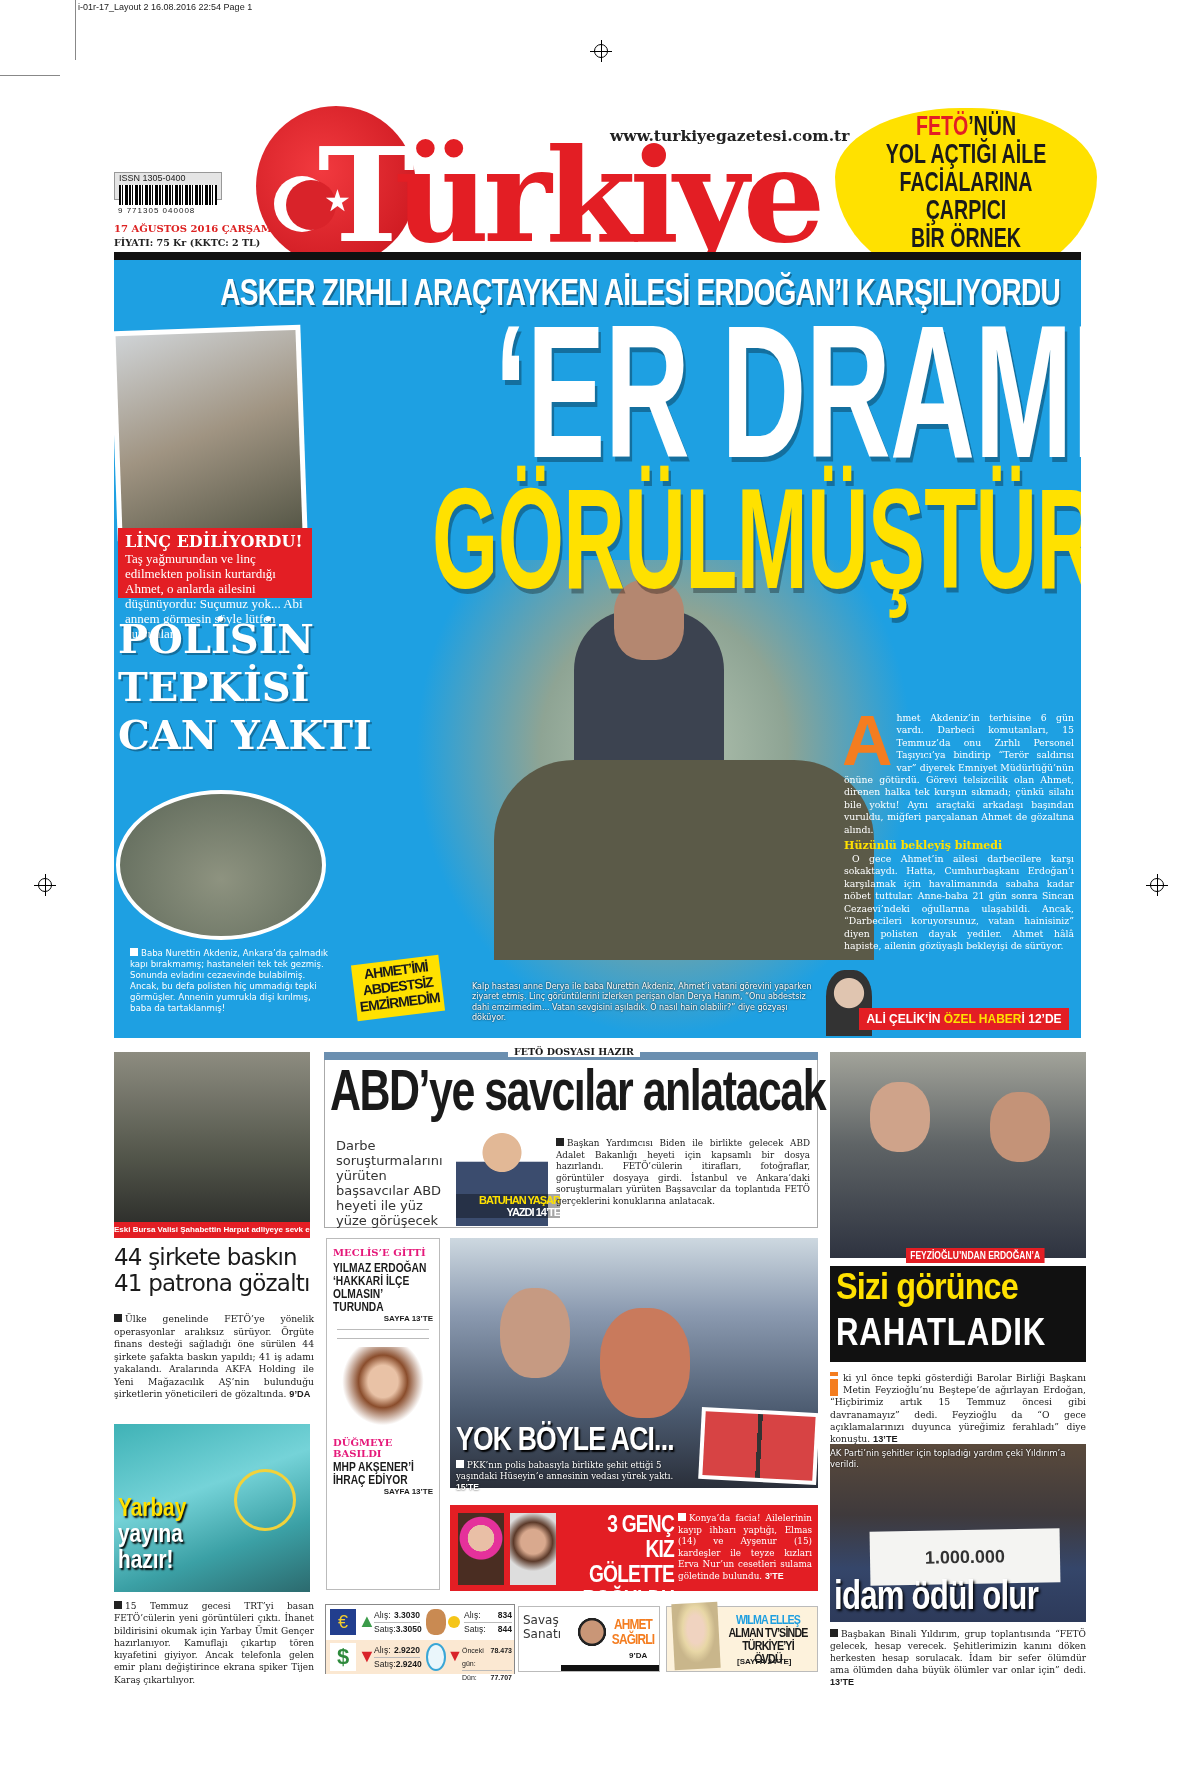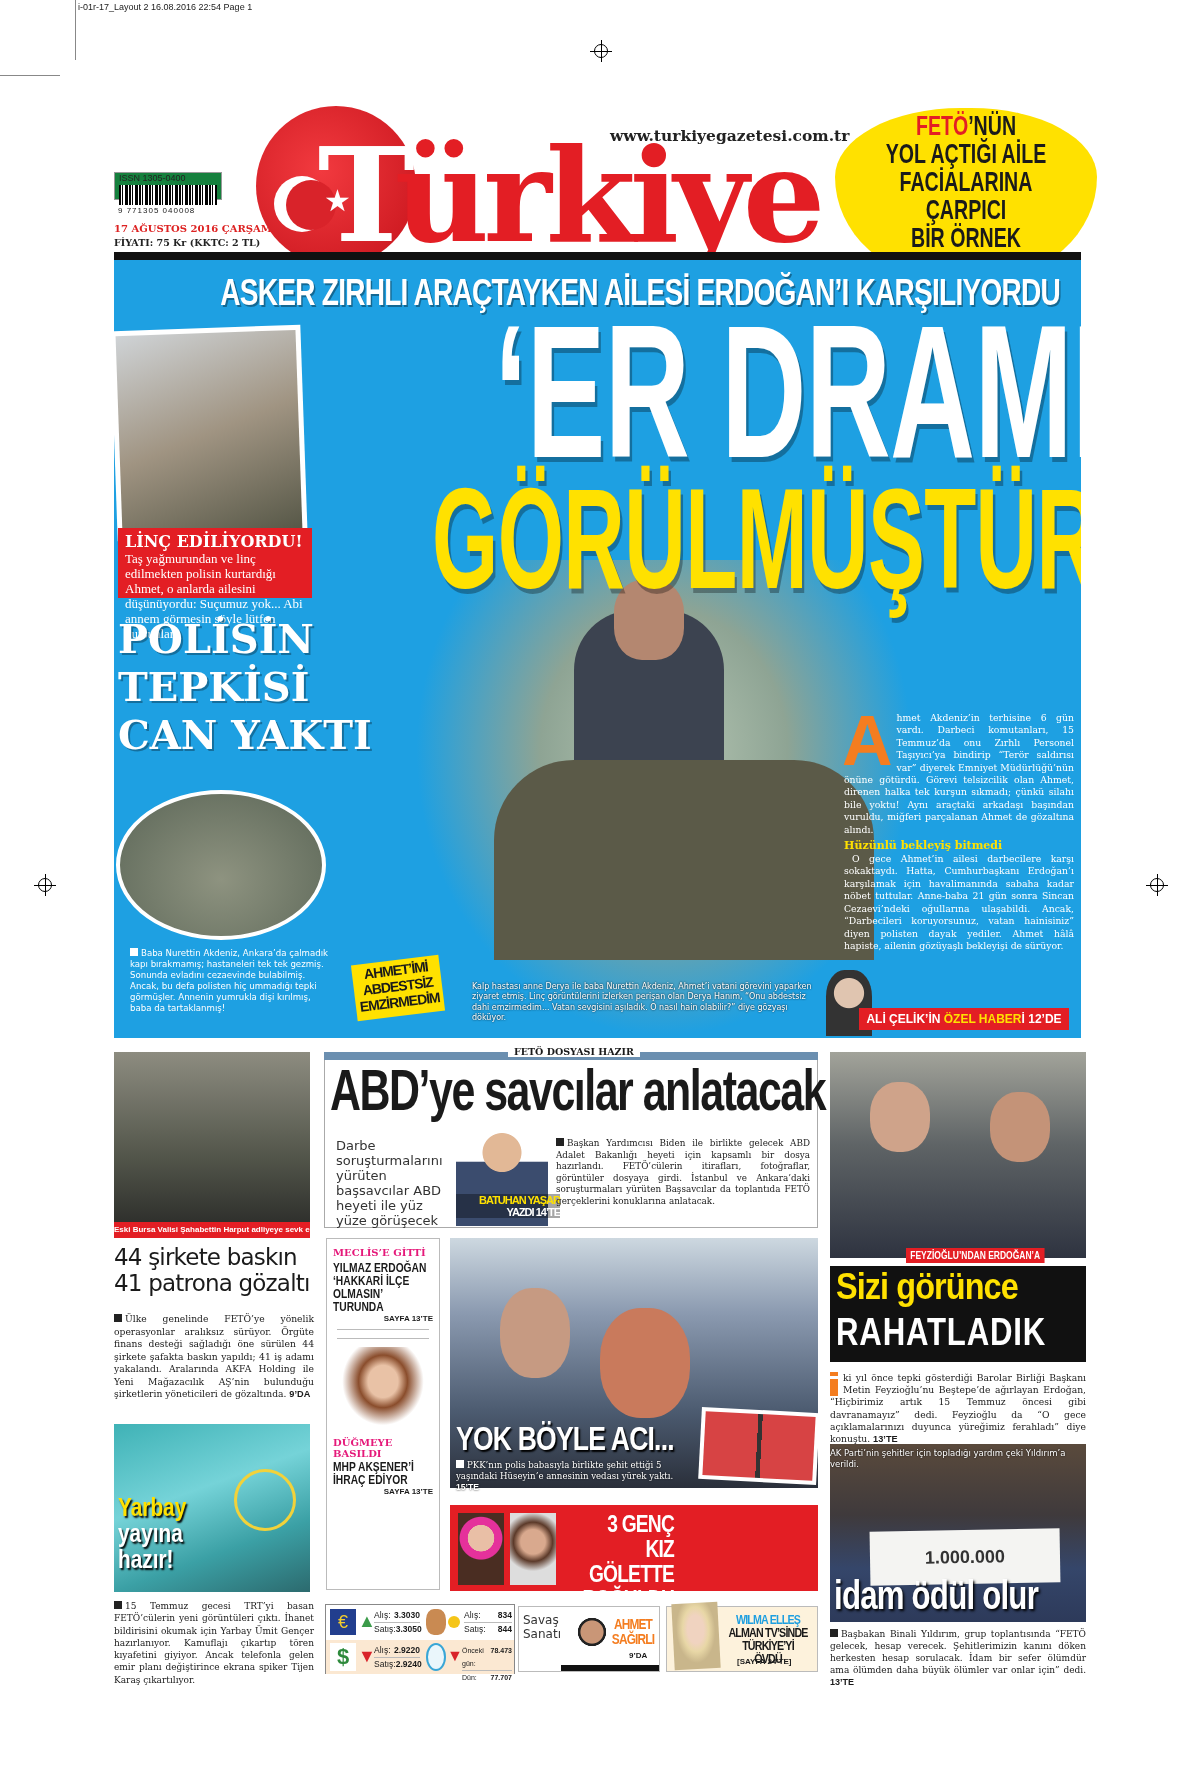--- a/index.html
+++ b/index.html
@@ -22,21 +22,21 @@
 </head>
 <body>
 
 <div class="abs slug" style="left:78px;top:2px">i-01r-17_Layout 2  16.08.2016  22:54  Page 1</div>
 <div class="abs" style="left:75px;top:0;width:1px;height:60px;background:#888"></div>
 <div class="abs" style="left:0;top:75px;width:60px;height:1px;background:#888"></div>
 <div class="abs regmark" style="left:594px;top:44px"></div>
 <div class="abs regmark" style="left:38px;top:878px"></div>
 <div class="abs regmark" style="left:1150px;top:878px"></div>
 
-<div class="abs" style="left:114px;top:172px;width:108px;height:28px;border:1px solid #999;background:#15803d">
+<div class="abs" style="left:114px;top:172px;width:108px;height:28px;border:1px solid #999;background:#e5e5e5">
   <div class="slug" style="font-size:9px;padding-left:4px;line-height:11px">ISSN 1305-0400</div>
   <div style="margin:1px 4px;height:20px;background:repeating-linear-gradient(90deg,#000 0 2px,#fff 2px 3px,#000 3px 4px,#fff 4px 6px,#000 6px 9px,#fff 9px 10px)"></div>
   <div class="slug" style="font-size:8px;padding-left:3px;line-height:9px;letter-spacing:1px">9 771305 040008</div>
 </div>
 <div class="abs" style="left:114px;top:223px;font-family:'DejaVu Serif',serif;font-weight:bold;font-size:10px;color:#d22">17 AĞUSTOS 2016 ÇARŞAMBA</div>
 <div class="abs" style="left:114px;top:237px;font-family:'DejaVu Serif',serif;font-weight:bold;font-size:9.5px;color:#222">FİYATI: 75 Kr  (KKTC: 2 TL)</div>
 
 <div class="abs" style="left:256px;top:106px;width:160px;height:160px;border-radius:50%;background:radial-gradient(circle at 40% 40%,#f23a3f,#c5121a)">
   <div class="abs" style="left:18px;top:70px;width:56px;height:56px;border-radius:50%;background:#fff"></div>
   <div class="abs" style="left:30px;top:74px;width:50px;height:50px;border-radius:50%;background:#d9232a"></div>
@@ -163,20 +163,21 @@
 <div class="abs" style="left:456px;top:1460px;width:240px;font-family:'DejaVu Serif',serif;font-size:8.6px;line-height:11px;color:#fff;text-shadow:0 0 2px #000"><span class="sq" style="background:#fff"></span><span>PKK’nın polis babasıyla birlikte şehit ettiği 5 yaşındaki Hüseyin’e annesinin vedası yürek yaktı.</span> <b style="font-family:'Liberation Sans',sans-serif">15’TE</b></div>
 
 <div class="abs" style="left:450px;top:1505px;width:368px;height:86px;background:#e31e24">
   <div class="abs" style="left:8px;top:8px;width:46px;height:72px;background:radial-gradient(circle at 50% 35%,#e9bfa6 25%,#e5319b 26% 40%,#4a2d22 42%)"></div>
   <div class="abs" style="left:60px;top:8px;width:46px;height:72px;background:radial-gradient(circle at 50% 40%,#d9a98e 25%,#5c3a2a 40%,#ddd 60%)"></div>
   <div class="abs cond" style="left:106px;top:6px;width:118px;text-align:right;font-size:24px;line-height:25px;color:#fff;transform:scaleX(.8);transform-origin:right">
     <div>3 GENÇ KIZ</div>
     <div>GÖLETTE</div>
     <div>BOĞULDU</div>
   </div>
+  <div class="abs body-serif" style="left:228px;top:8px;width:134px;font-size:8.8px;line-height:11.6px;color:#fff"><span class="sq" style="background:#fff"></span><span>Konya’da facia! Ailelerinin kayıp ihbarı yaptığı, Elmas (14) ve Ayşenur (15) kardeşler ile teyze kızları Erva Nur’un cesetleri sulama göletinde bulundu.</span> <b style="font-family:'Liberation Sans',sans-serif">3’TE</b></div>
 </div>
 
 <div class="abs" style="left:325px;top:1604px;width:190px;height:70px;border:1px solid #888;font-family:'Liberation Sans',sans-serif;font-size:8.5px">
   <div class="abs" style="left:0;top:35px;width:188px;height:34px;background:#fbe8d2"></div>
 
   <div class="abs" style="left:4px;top:4px;width:26px;height:26px;background:#223e8e;color:#f3cc2c;font-size:18px;text-align:center;line-height:26px">€</div>
   <div class="abs" style="left:32px;top:6px;color:#3b9b4a;font-size:18px;line-height:20px">▲</div>
   <div class="abs" style="left:48px;top:4px;width:46px;line-height:13px">
     <div style="display:flex;justify-content:space-between">
         <span>Alış:</span>

